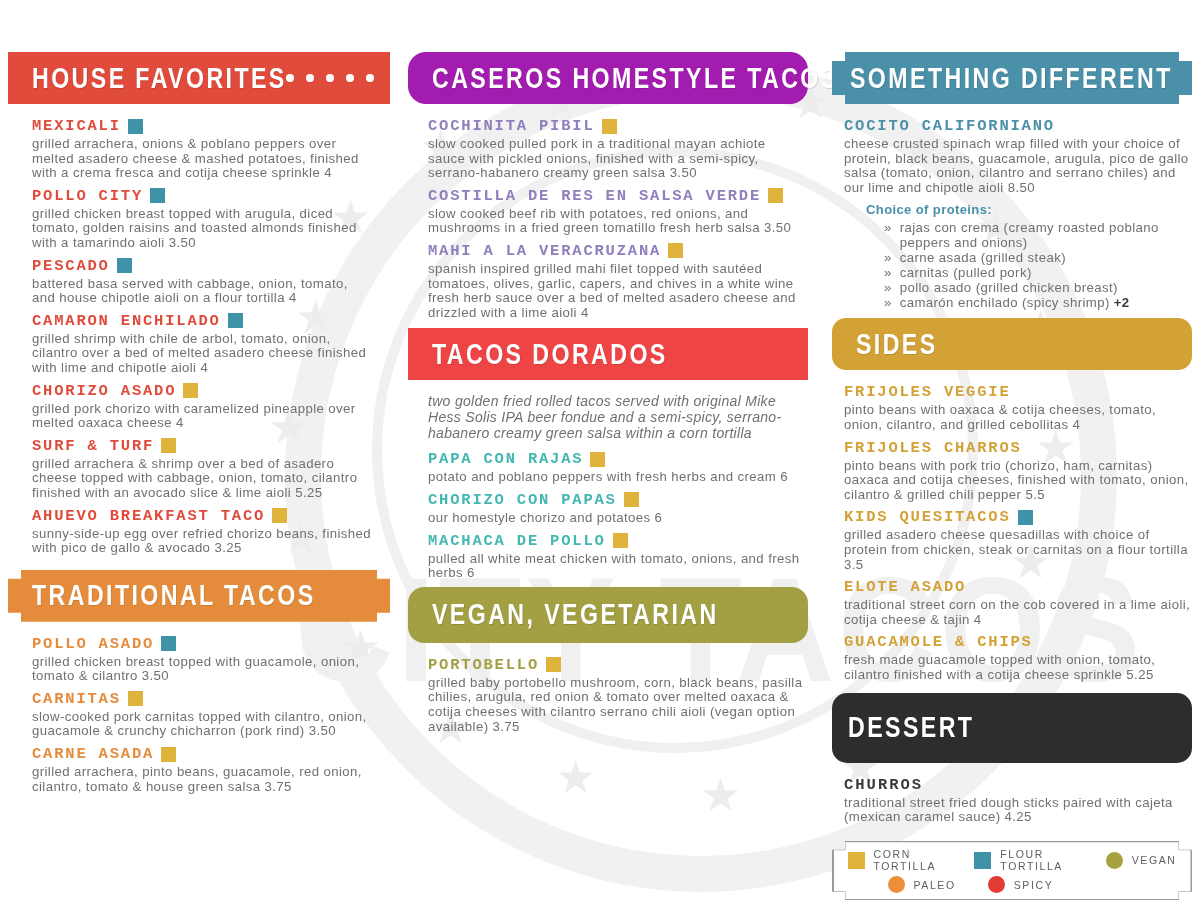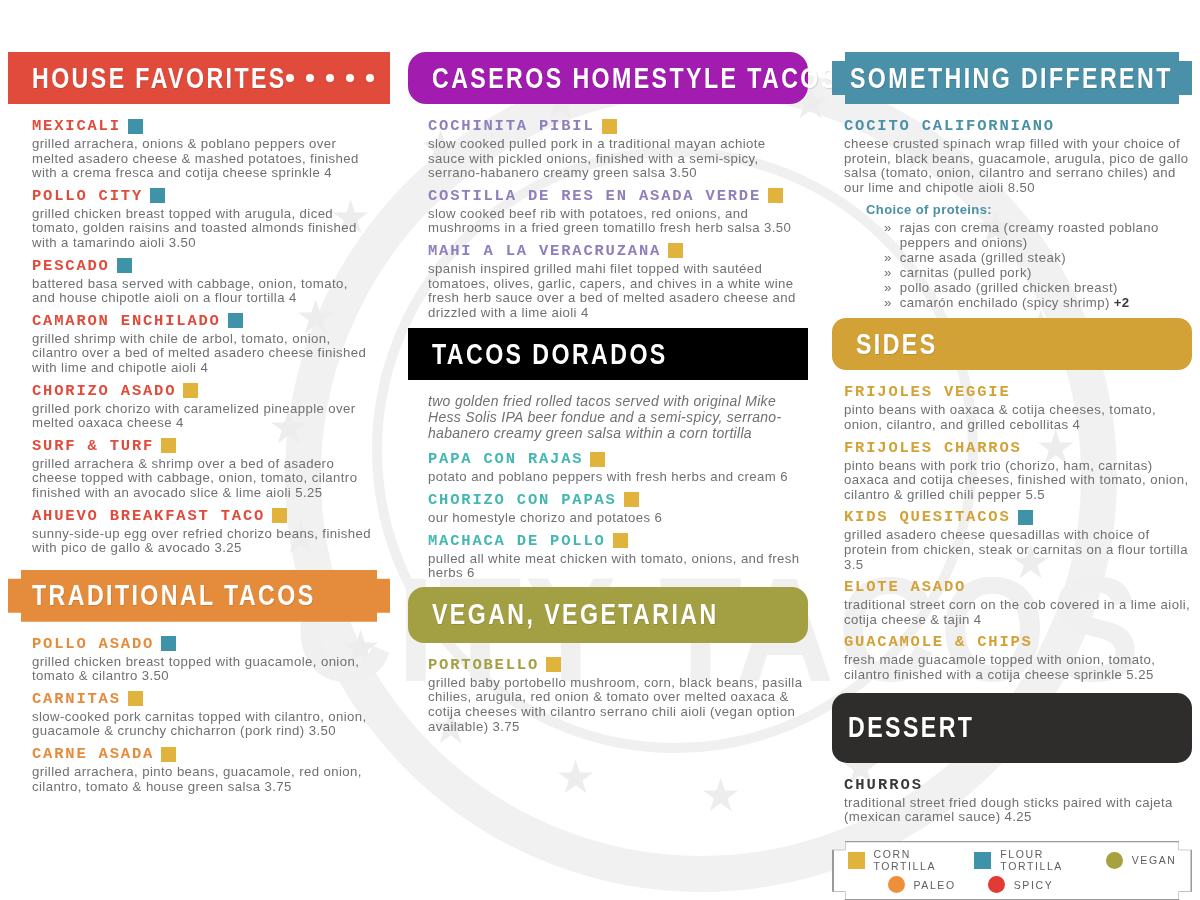--- a/index.html
+++ b/index.html
@@ -21,21 +21,21 @@
   .col3{left:832px;width:360px;}
   
   .sec{margin-bottom:0;}
   .hdr{position:relative;height:52px;display:flex;align-items:center;padding-left:24px;box-sizing:border-box;margin-bottom:13px;}
   .hdr-text{color:#ffffff;font-weight:bold;font-size:29px;letter-spacing:3px;white-space:nowrap;transform:scaleX(.8);transform-origin:0 50%;text-shadow:1px 1px 0 rgba(0,0,0,.12);}
   .shape-round{border-radius:18px;}
   .shape-bracket{clip-path:polygon(13px 0,calc(100% - 13px) 0,calc(100% - 13px) 9px,100% 9px,100% calc(100% - 9px),calc(100% - 13px) calc(100% - 9px),calc(100% - 13px) 100%,13px 100%,13px calc(100% - 9px),0 calc(100% - 9px),0 9px,13px 9px);}
   .sec-house  .hdr{background:#E04B3B;}
   .sec-trad   .hdr{background:#E58C3C;margin-top:14px;}
   .sec-caseros .hdr{background:#a21caf;}
-  .sec-dorados .hdr{background:#000000;margin-top:8px;}
+  .sec-dorados .hdr{background:#ef4444;margin-top:8px;}
   .sec-vegan  .hdr{background:#A3A044;height:56px;border-radius:16px;margin-top:6px;}
   .sec-diff   .hdr{background:#4A90A8;padding-left:18px;}
   .sec-sides  .hdr{background:#D3A237;border-radius:14px;margin-top:8px;}
   .sec-dessert .hdr{background:#2E2D2C;height:70px;padding-left:16px;margin-top:10px;border-radius:15px;}
   .dots{position:absolute;right:16px;top:50%;transform:translateY(-50%);display:flex;gap:12px;}
   .dot{width:8px;height:8px;border-radius:50%;background:#ffffff;display:inline-block;}
   
   .items{padding-left:24px;}
   .col2 .items{padding-left:20px;width:378px;}
   .col3 .items{padding-left:12px;width:348px;}
@@ -201,21 +201,21 @@
     <div class="items">
         <div class="item">
           <div class="item-title">
             <span class="item-name">COCHINITA PIBIL</span>
             <span class="mk sq" style="background: rgb(223, 179, 60);"></span>
           </div>
           <div class="item-desc">slow cooked pulled pork in a traditional mayan achiote sauce with pickled onions, finished with a semi-spicy, serrano-habanero creamy green salsa 3.50</div>
         </div>
         <div class="item">
           <div class="item-title">
-            <span class="item-name">COSTILLA DE RES EN ASADA VERDE</span>
+            <span class="item-name">COSTILLA DE RES EN SALSA VERDE</span>
             <span class="mk sq" style="background: rgb(223, 179, 60);"></span>
           </div>
           <div class="item-desc">slow cooked beef rib with potatoes, red onions, and mushrooms in a fried green tomatillo fresh herb salsa 3.50</div>
         </div>
         <div class="item">
           <div class="item-title">
             <span class="item-name">MAHI A LA VERACRUZANA</span>
             <span class="mk sq" style="background: rgb(223, 179, 60);"></span>
           </div>
           <div class="item-desc">spanish inspired grilled mahi filet topped with sautéed tomatoes, olives, garlic, capers, and chives in a white wine fresh herb sauce over a bed of melted asadero cheese and drizzled with a lime aioli 4</div>

